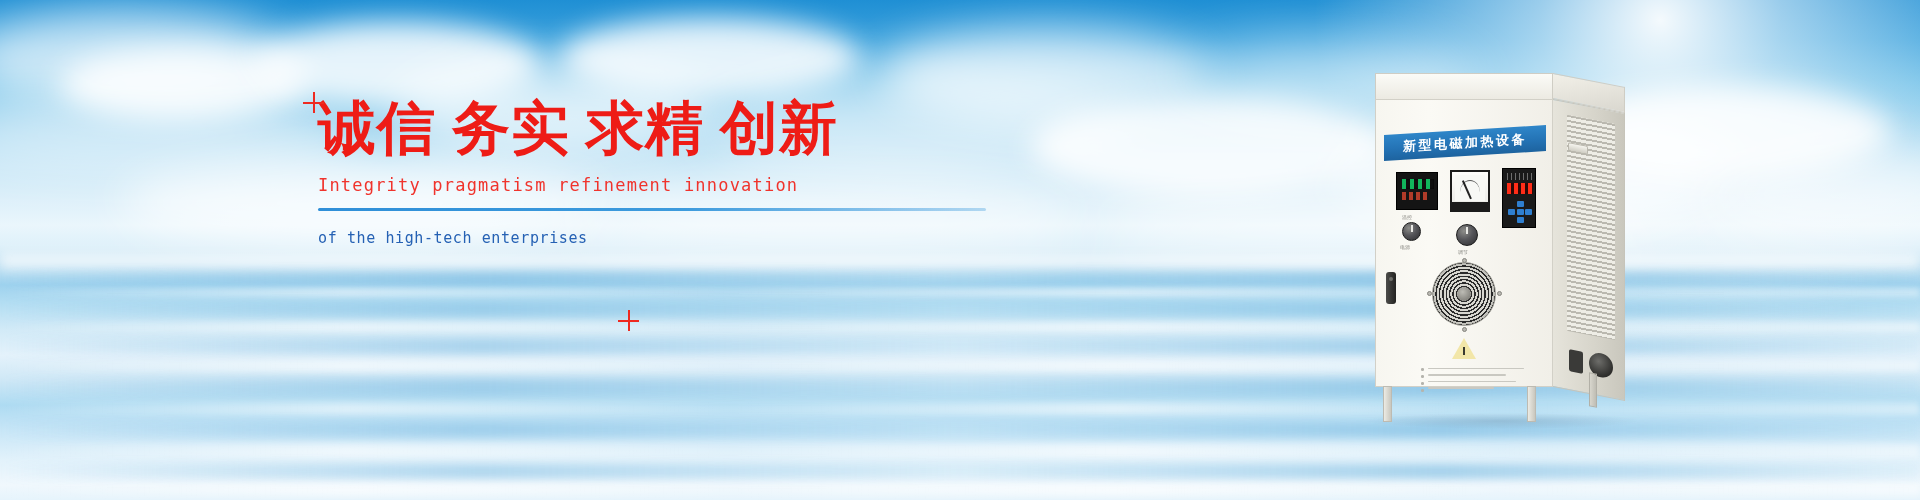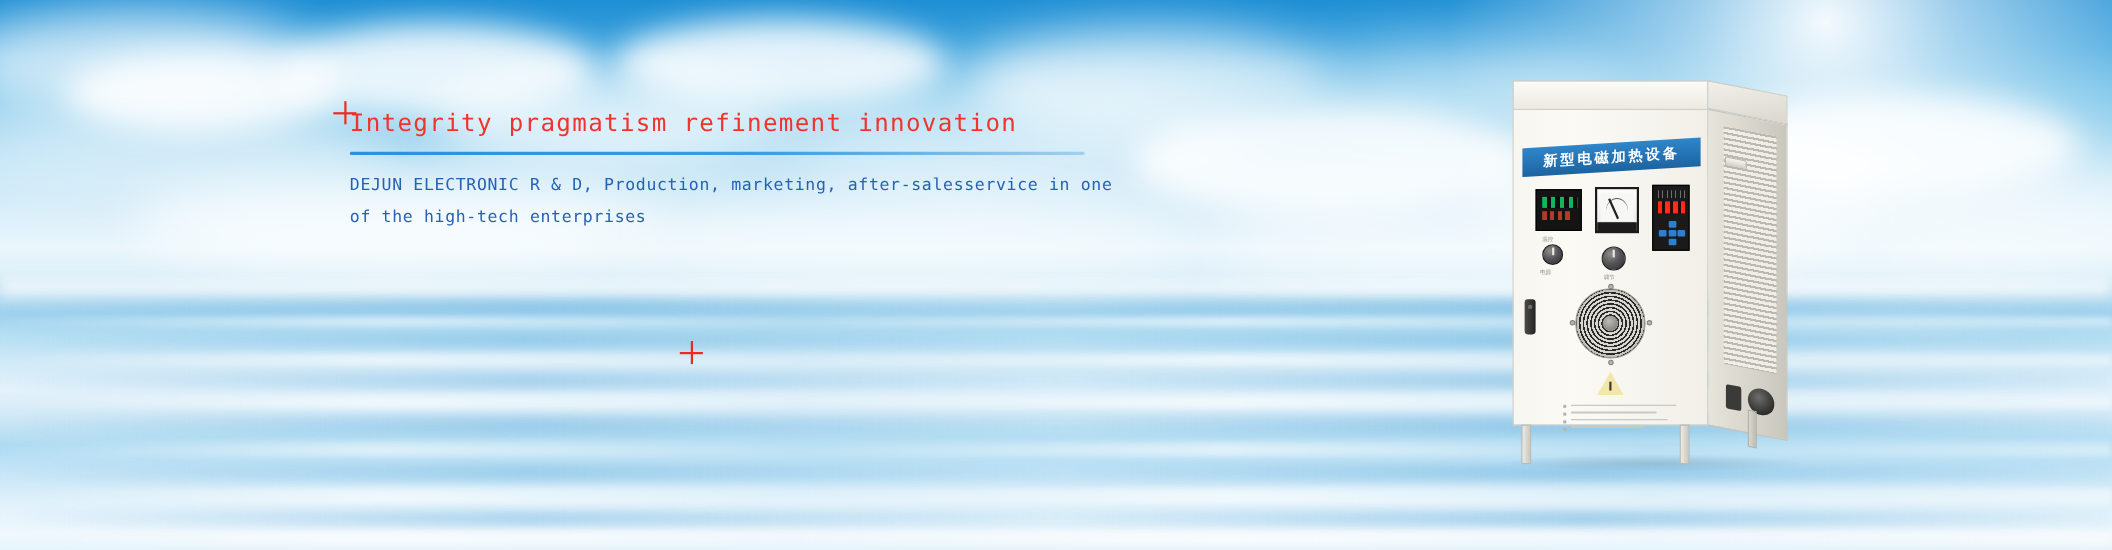--- a/index.html
+++ b/index.html
@@ -60,23 +60,23 @@
   .text-block { position:absolute; left:318px; top:96px; width:700px; z-index:6; }
 
   .headline {
     font-family:"DejaVu Sans", sans-serif;
     font-size:58px; font-weight:700; color:#ee1c16;
     letter-spacing:1px; line-height:1.12; white-space:nowrap;
   }
   .headline .gap { display:inline-block; width:16px; }
 
   .subhead-en {
-    margin-top:4px;
+    margin-top:14px;
     font-family:"DejaVu Sans Mono", monospace;
-    font-size:22px; color:#f0332c; letter-spacing:1.2px; white-space:nowrap;
+    font-size:17px; color:#f0332c; letter-spacing:1.2px; white-space:nowrap;
   }
 
   .divider {
     margin-top:13px; width:668px; height:3px;
     background:linear-gradient(to right, #2f8fd8 0%, #3d9bdd 55%, rgba(61,155,221,0.35) 100%);
     border-radius:2px;
   }
 
   .desc-cn {
     margin-top:19px;
@@ -366,28 +366,30 @@
   <div class="wave" style="top:360px; height:12px;"></div>
   <div class="wave-dark" style="top:378px; height:18px;"></div>
   <div class="wave" style="top:402px; height:13px;"></div>
   <div class="wave-dark" style="top:422px; height:16px;"></div>
   <div class="wave" style="top:444px; height:14px;"></div>
   <div class="wave-dark" style="top:464px; height:15px;"></div>
   <div class="wave" style="top:484px; height:12px;"></div>
 
   <div class="text-block">
 
+    <div class="headline">
+      <span>诚信</span><span class="gap"></span><span>务实</span><span class="gap"></span><span>求精</span><span class="gap"></span><span>创新</span>
+    </div>
 
     <div class="subhead-en">Integrity  pragmatism  refinement  innovation</div>
 
     <div class="divider"></div>
 
 
     <div class="desc-en">
-      <div>DEJUN ELECTRONIC R &amp; D, Production, marketing, after-salesservice in one</div>
       <div>of the high-tech enterprises</div>
     </div>
   </div>
 
   <div class="cross" id="cross-top">
     <span class="h"></span>
       <span class="v"></span>
   </div>
   <div class="cross" id="cross-bottom">
     <span class="h"></span>

